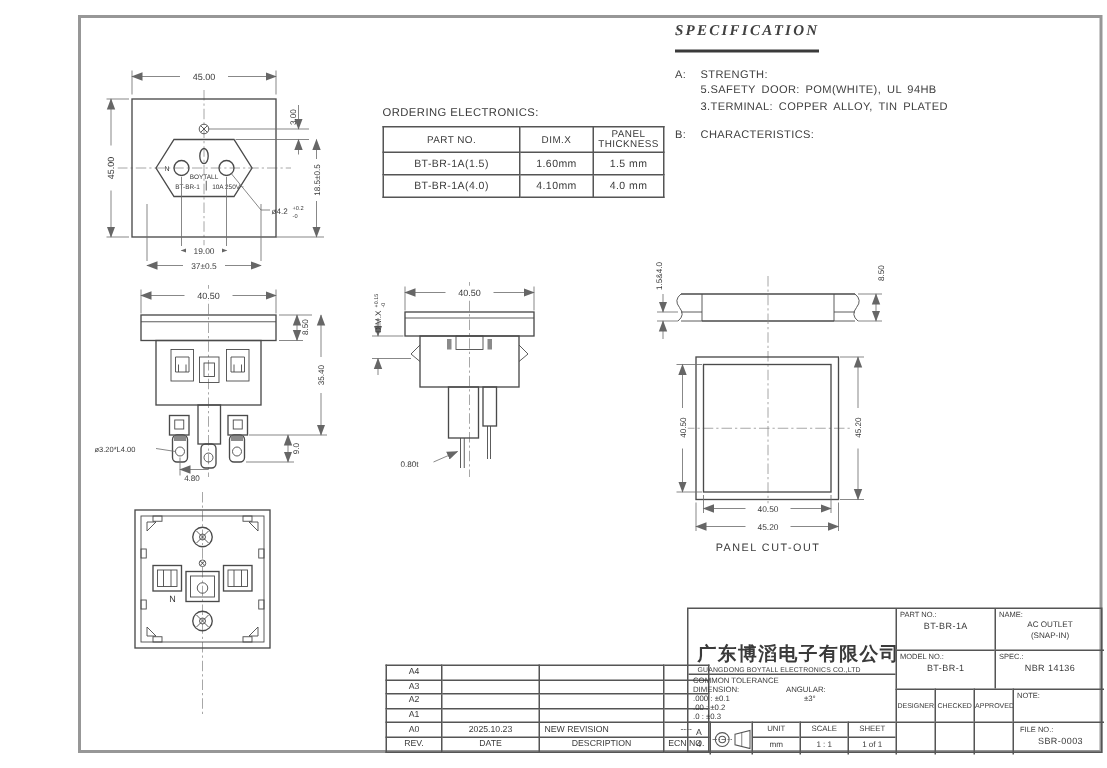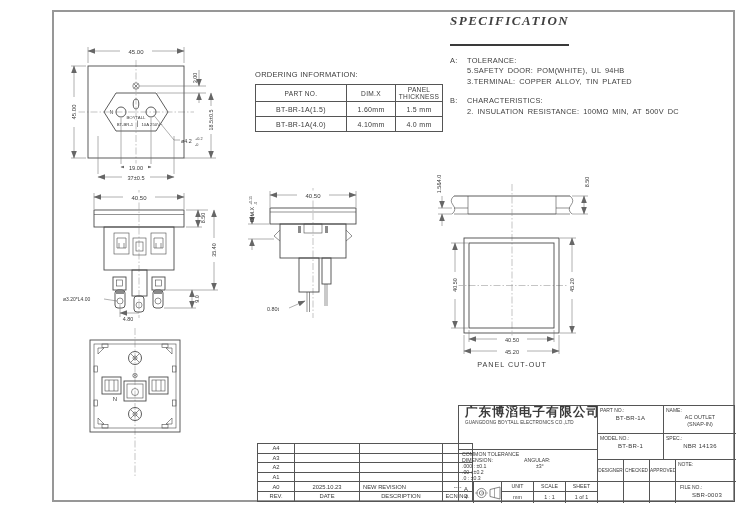--- a/index.html
+++ b/index.html
@@ -16,37 +16,37 @@
   .hat{fill:#8a8a8a;stroke:none;}
   
   .ordering{font-size:7.5px;letter-spacing:.3px;}
   .ordering table{border-collapse:collapse;margin-top:5px;table-layout:fixed;}
   .ordering td,.ordering th{border:1px solid #555;font-weight:normal;text-align:center;
       font-size:7px;padding:1px 2px;height:12px;white-space:nowrap;}
   .ordering th{font-size:6.6px;line-height:7px;}
   
   .spec{width:282px;font-size:7.4px;letter-spacing:.25px;word-spacing:1.6px;line-height:10.5px;color:#404040;}
   .spec-title{font-family:"Liberation Serif",serif;font-style:italic;font-weight:bold;
-      font-size:13px;letter-spacing:1.5px;display:inline-block;border-bottom:2px solid #3a3a3a;
-      padding-bottom:17px;margin-bottom:10px;word-spacing:0;}
+      font-size:10px;letter-spacing:1.5px;display:inline-block;border-bottom:2px solid #3a3a3a;
+      padding-bottom:6px;margin-bottom:10px;word-spacing:0;}
   .spec-row{display:flex;}
   .spec-row .lab{width:17px;flex:none;}
   .spec-item{padding-left:17px;}
   .spec-gap{height:9px;}
   
   .rev table{border-collapse:collapse;table-layout:fixed;}
   .rev td{border:1px solid #555;font-size:5.8px;height:8.6px;padding:0 1px;
       text-align:center;white-space:nowrap;overflow:hidden;}
   .rev td.desc{text-align:left;padding-left:3px;}
   
   .tb{position:absolute;left:458px;top:405px;width:277px;height:97px;
       border:1px solid #555;box-sizing:border-box;font-size:5px;}
   .tb .cell{position:absolute;box-sizing:border-box;}
   .bt{border-top:1px solid #555;} .bl{border-left:1px solid #555;}
-  .c-company{left:0;top:0;width:138px;height:43px;display:flex;align-items:flex-start;padding-left:3px;}
+  .c-company{left:0;top:0;width:138px;height:43px;display:flex;align-items:flex-end;padding-left:3px;}
   .c-tol{left:0;top:43px;width:138px;height:32px;padding:1px 0 0 3px;font-size:5.2px;line-height:6px;}
   .c-size{left:0;top:75px;width:14px;height:22px;text-align:center;font-size:5.8px;line-height:8px;padding-top:3px;}
   .c-proj{left:14px;top:75px;width:28px;height:22px;}
   .c-unit{left:42px;top:75px;width:32px;height:22px;}
   .c-scale{left:74px;top:75px;width:32px;height:22px;}
   .c-sheet{left:106px;top:75px;width:32px;height:22px;}
   .mini{display:flex;flex-direction:column;height:100%;}
   .mini .h{height:9px;border-bottom:1px solid #555;text-align:center;font-size:5.2px;line-height:9px;}
   .mini .v{flex:1;text-align:center;font-size:5.4px;line-height:11px;}
   .c-part{left:138px;top:0;width:66px;height:27px;}
@@ -133,21 +133,21 @@
       <text x="78" y="161.5" font-size="5.6" text-anchor="middle">37±0.5</text>
       <line class="dim" x1="96" y1="97.5" x2="116" y2="122"></line>
       <line class="dim" x1="116" y1="122" x2="122" y2="122"></line>
       <text x="123" y="124.5" font-size="5.4">ø4.2</text>
       <text x="137" y="122" font-size="3.8">+0.2</text>
       <text x="137" y="127.5" font-size="3.8">-0</text>
     </g>
   </svg>
 
   <div class="panel ordering" style="left:255px;top:70px">
-    <div>ORDERING INFORMATION:</div>
+    <div>ORDERING ELECTRONICS:</div>
     <table>
       <tbody>
           <tr>
         <th style="width:86px">PART NO.</th>
         <th style="width:44px">DIM.X</th>
         <th style="width:42px"><span>PANEL</span><br><span>THICKNESS</span></th>
       </tr>
       <tr>
         <td>BT-BR-1A(1.5)</td>
         <td>1.60mm</td>
@@ -159,30 +159,29 @@
         <td>4.0 mm</td>
       </tr>
     </tbody>
       </table>
   </div>
 
   <div class="panel spec" style="left:450px;top:16px">
     <span class="spec-title">SPECIFICATION</span>
     <div class="spec-row">
         <span class="lab">A:</span>
-      <span>TOLERANCE:</span>
+      <span>STRENGTH:</span>
       </div>
     <div class="spec-item">5.SAFETY DOOR: POM(WHITE), UL 94HB</div>
     <div class="spec-item">3.TERMINAL: COPPER ALLOY, TIN PLATED</div>
     <div class="spec-gap"></div>
     <div class="spec-row">
         <span class="lab">B:</span>
       <span>CHARACTERISTICS:</span>
       </div>
-    <div class="spec-item">2. INSULATION RESISTANCE: 100MΩ MIN, AT 500V DC</div>
   </div>
 
   <svg class="panel svgp" style="left:62px;top:182px" width="180" height="140" viewBox="0 0 180 140">
     <g>
       <line class="cl" x1="77" y1="8" x2="77" y2="136"></line>
       <rect class="ln" x="32" y="28" width="90" height="17"></rect>
       <line class="lnt" x1="32" y1="32.5" x2="122" y2="32.5"></line>
       <rect class="ln" x="42" y="45" width="70" height="43"></rect>
       <rect class="lnt" x="52" y="51" width="15" height="21"></rect>
       <rect class="lnt" x="71" y="56" width="13" height="17"></rect>

